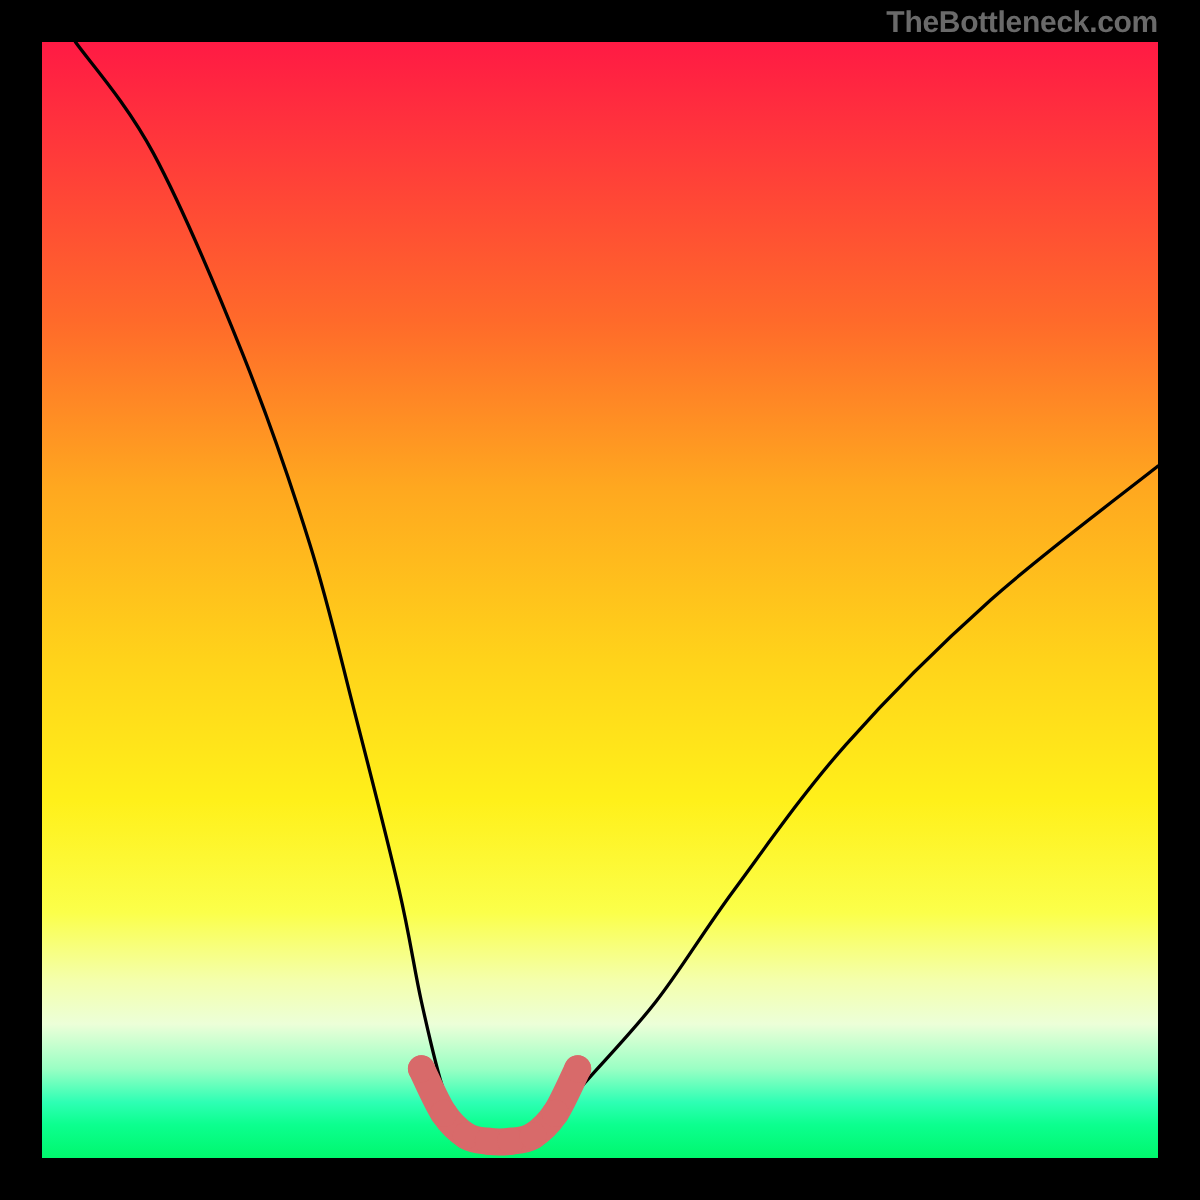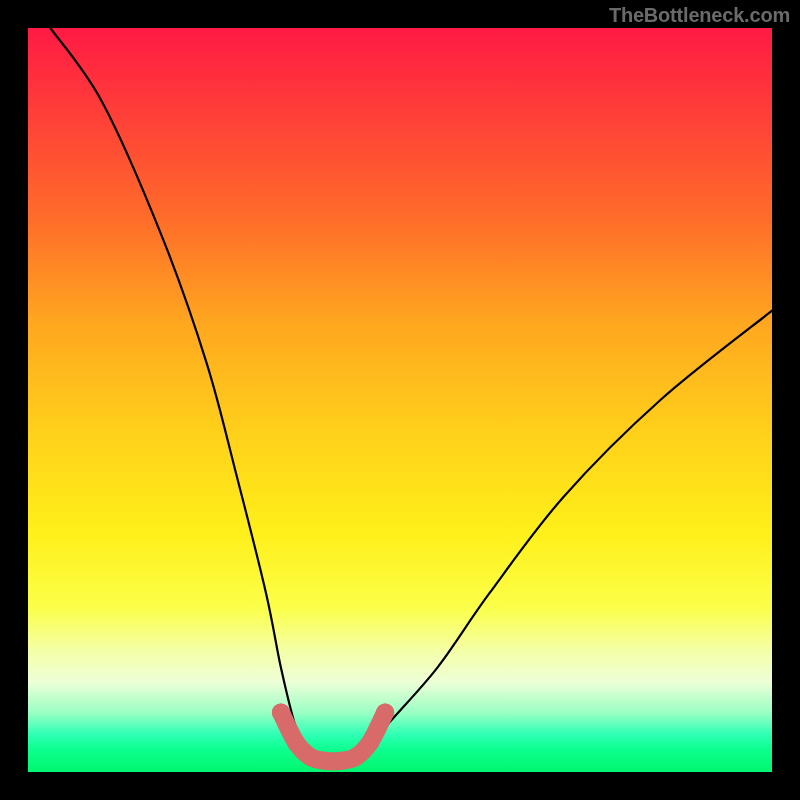--- a/index.html
+++ b/index.html
@@ -13,21 +13,21 @@
           #ffd21a 55%,
           #fff01a 68%,
           #fbff4a 78%,
           #f4ffab 84%,
           #ecffd8 88%,
           #9affc4 92%,
           #2effb4 95%,
           #0cff8f 97%,
           #00f76d 100%)}
   svg.curve{position:absolute;left:28px;top:28px;width:744px;height:744px;overflow:visible}
-  .watermark{position:absolute;top:4px;right:10px;
+  .watermark{position:absolute;top:4px;right:28px;
              font:600 20px Arial,Helvetica,sans-serif;color:#6a6a6a;letter-spacing:-0.2px}
 </style>
 </head>
 <body>
 <div class="frame">
 
 <div class="plot"></div>
 
 <svg class="curve" viewBox="0 0 744 744">
   <path id="main-curve" fill="none" stroke="#000" stroke-width="2.2" stroke-linecap="round" d="M 22.32 0 C 31 12.399999999999997 55.80000000000001 39.67999999999997 74.4 74.39999999999998 C 93 109.11999999999998 116.55999999999999 164.92000000000004 133.92 208.32000000000005 C 151.27999999999997 251.72000000000006 166.16 295.11999999999995 178.56 334.79999999999995 C 190.96 374.47999999999996 198.40000000000003 407.96 208.32000000000002 446.4 C 218.24 484.84 230.64000000000001 533.2 238.08 565.44 C 245.52 597.6800000000001 248 617.52 252.96 639.84 C 257.92 662.1600000000001 262.88 684.48 267.84 699.36 C 272.79999999999995 714.24 277.76 722.9200000000001 282.72 729.12 C 287.68000000000006 735.3199999999999 292.64000000000004 735.3199999999999 297.6 736.56 C 302.56 737.8 306.28 737.8 312.47999999999996 736.56 C 318.67999999999995 735.3199999999999 327.36 735.3199999999999 334.8 729.12 C 342.24 722.9200000000001 344.72 714.24 357.12 699.36 C 369.52 684.48 391.84000000000003 662.1600000000001 409.20000000000005 639.84 C 426.56000000000006 617.52 440.2 593.96 461.28 565.44 C 482.35999999999996 536.9200000000001 507.15999999999997 500.96000000000004 535.68 468.72 C 564.1999999999999 436.48 597.68 403 632.4 372 C 667.12 341 725.4 297.6 744 282.72"></path>

